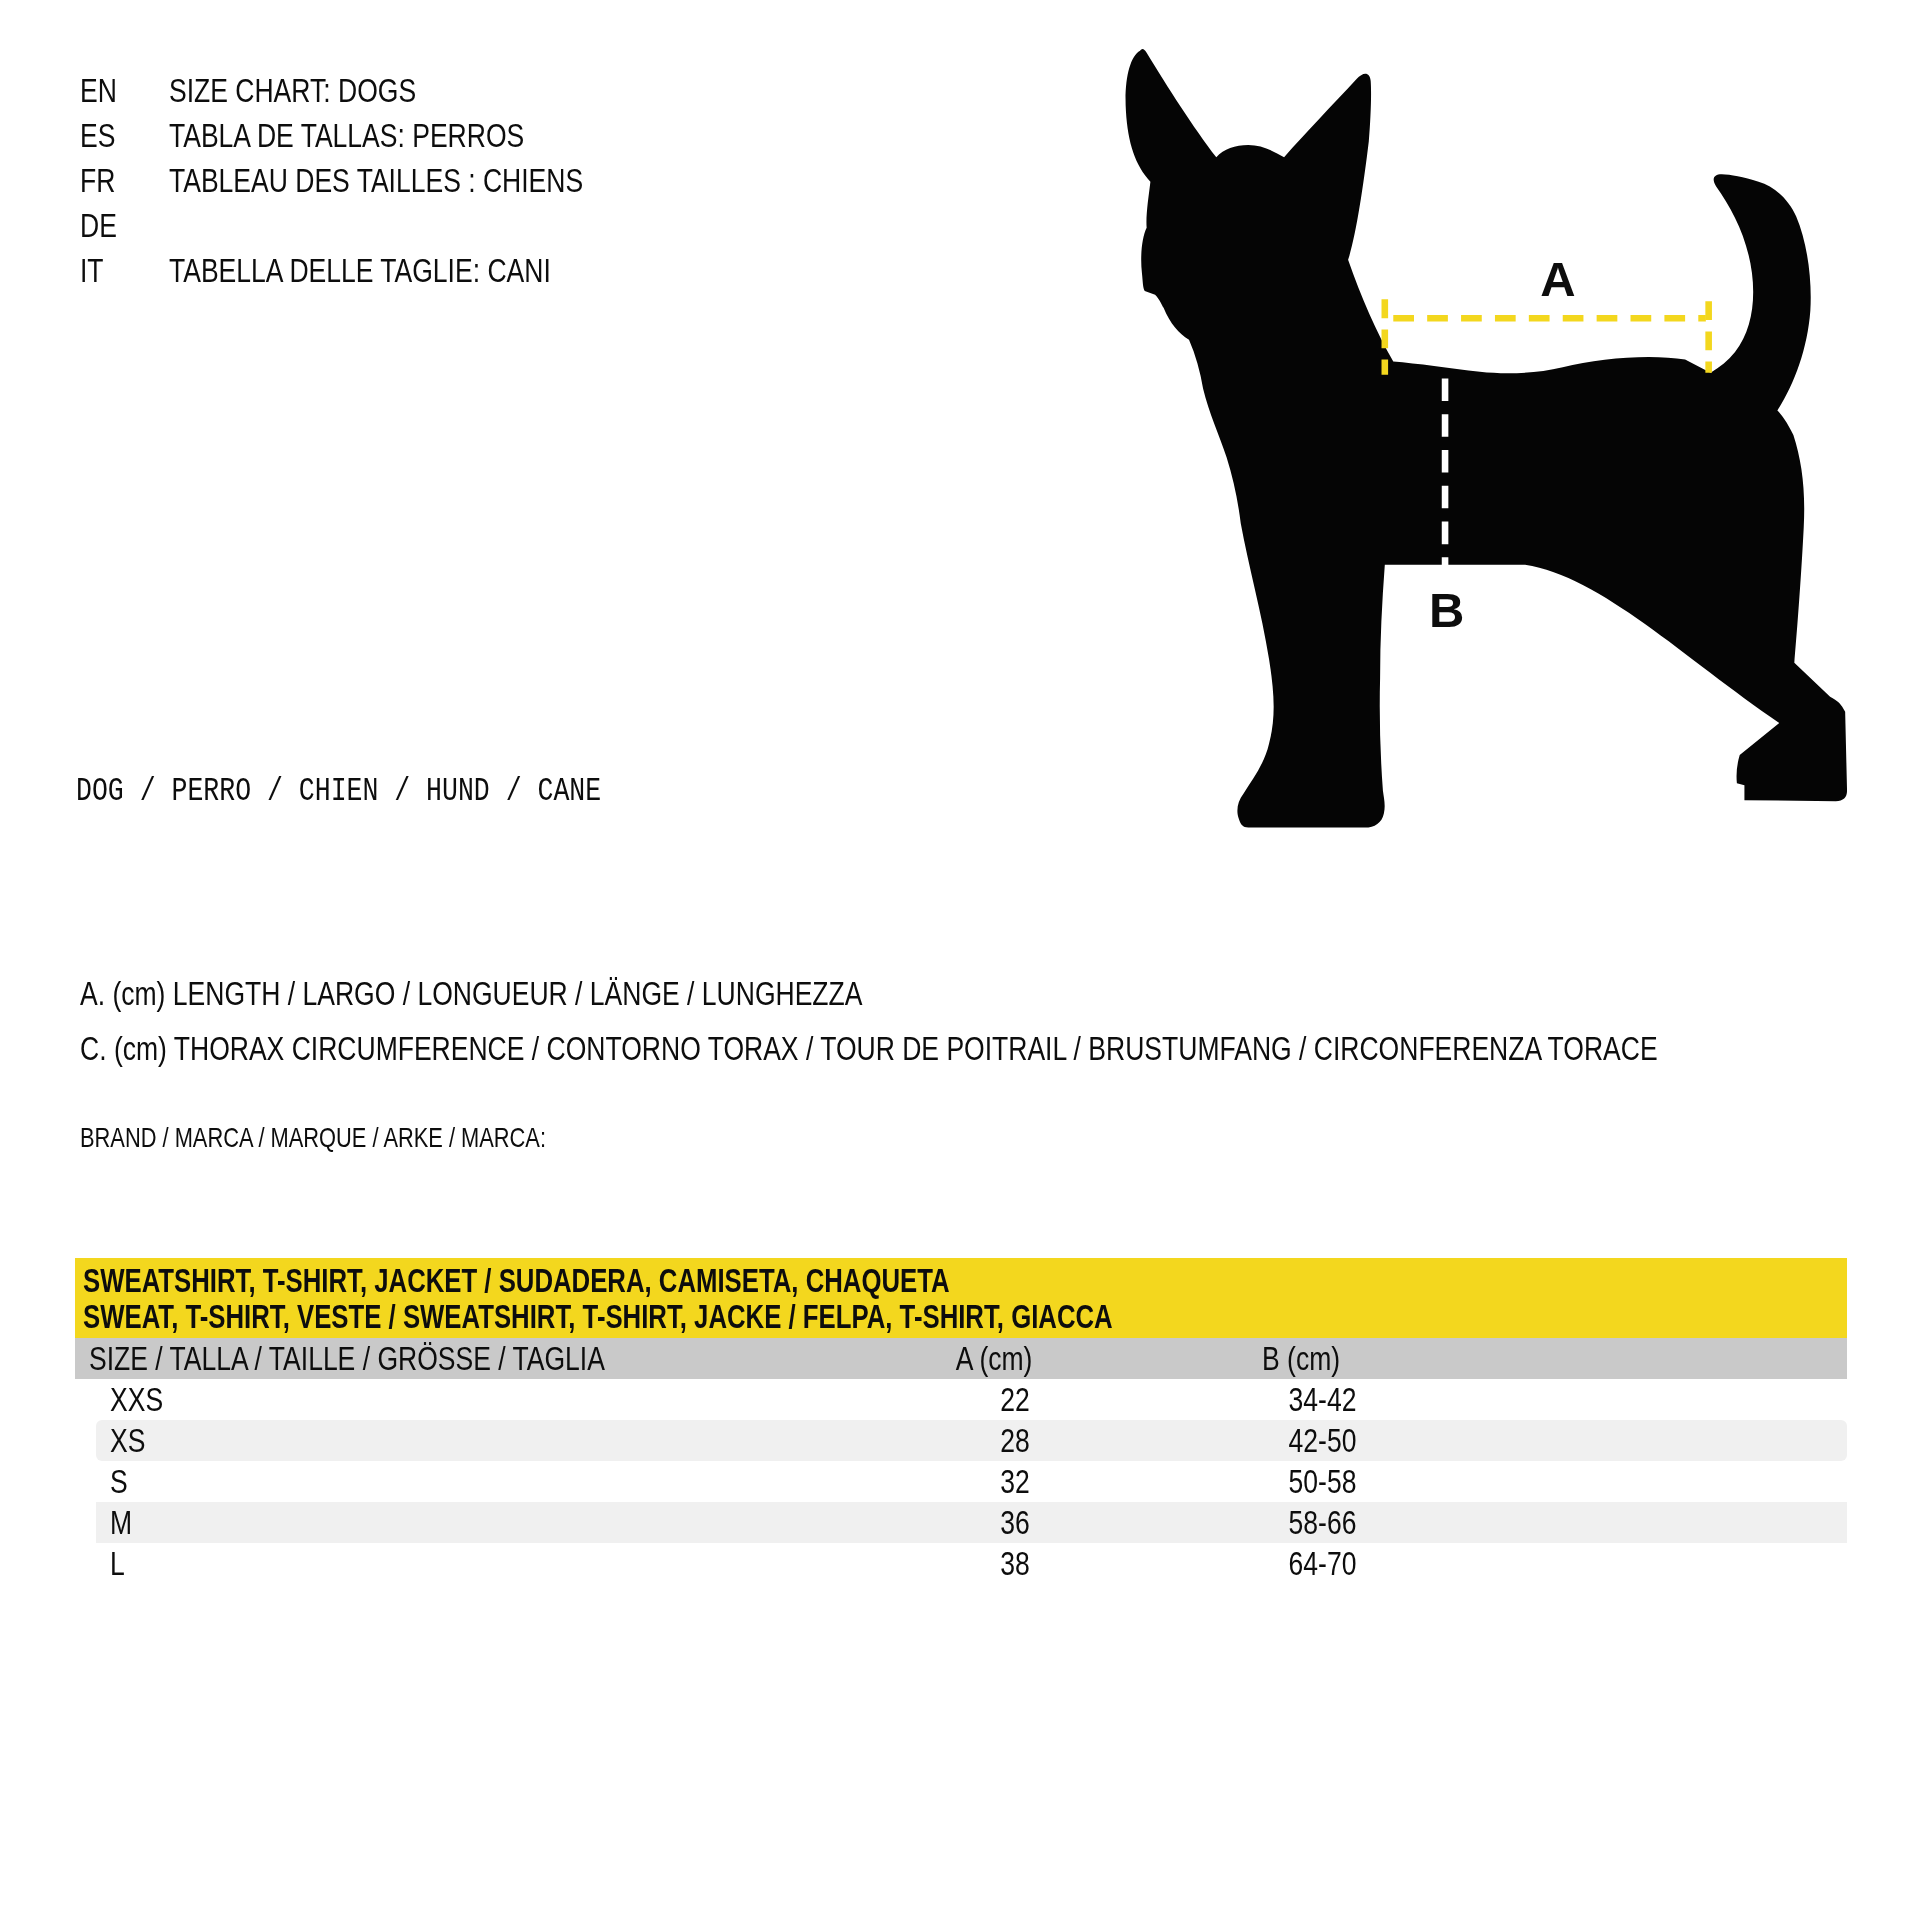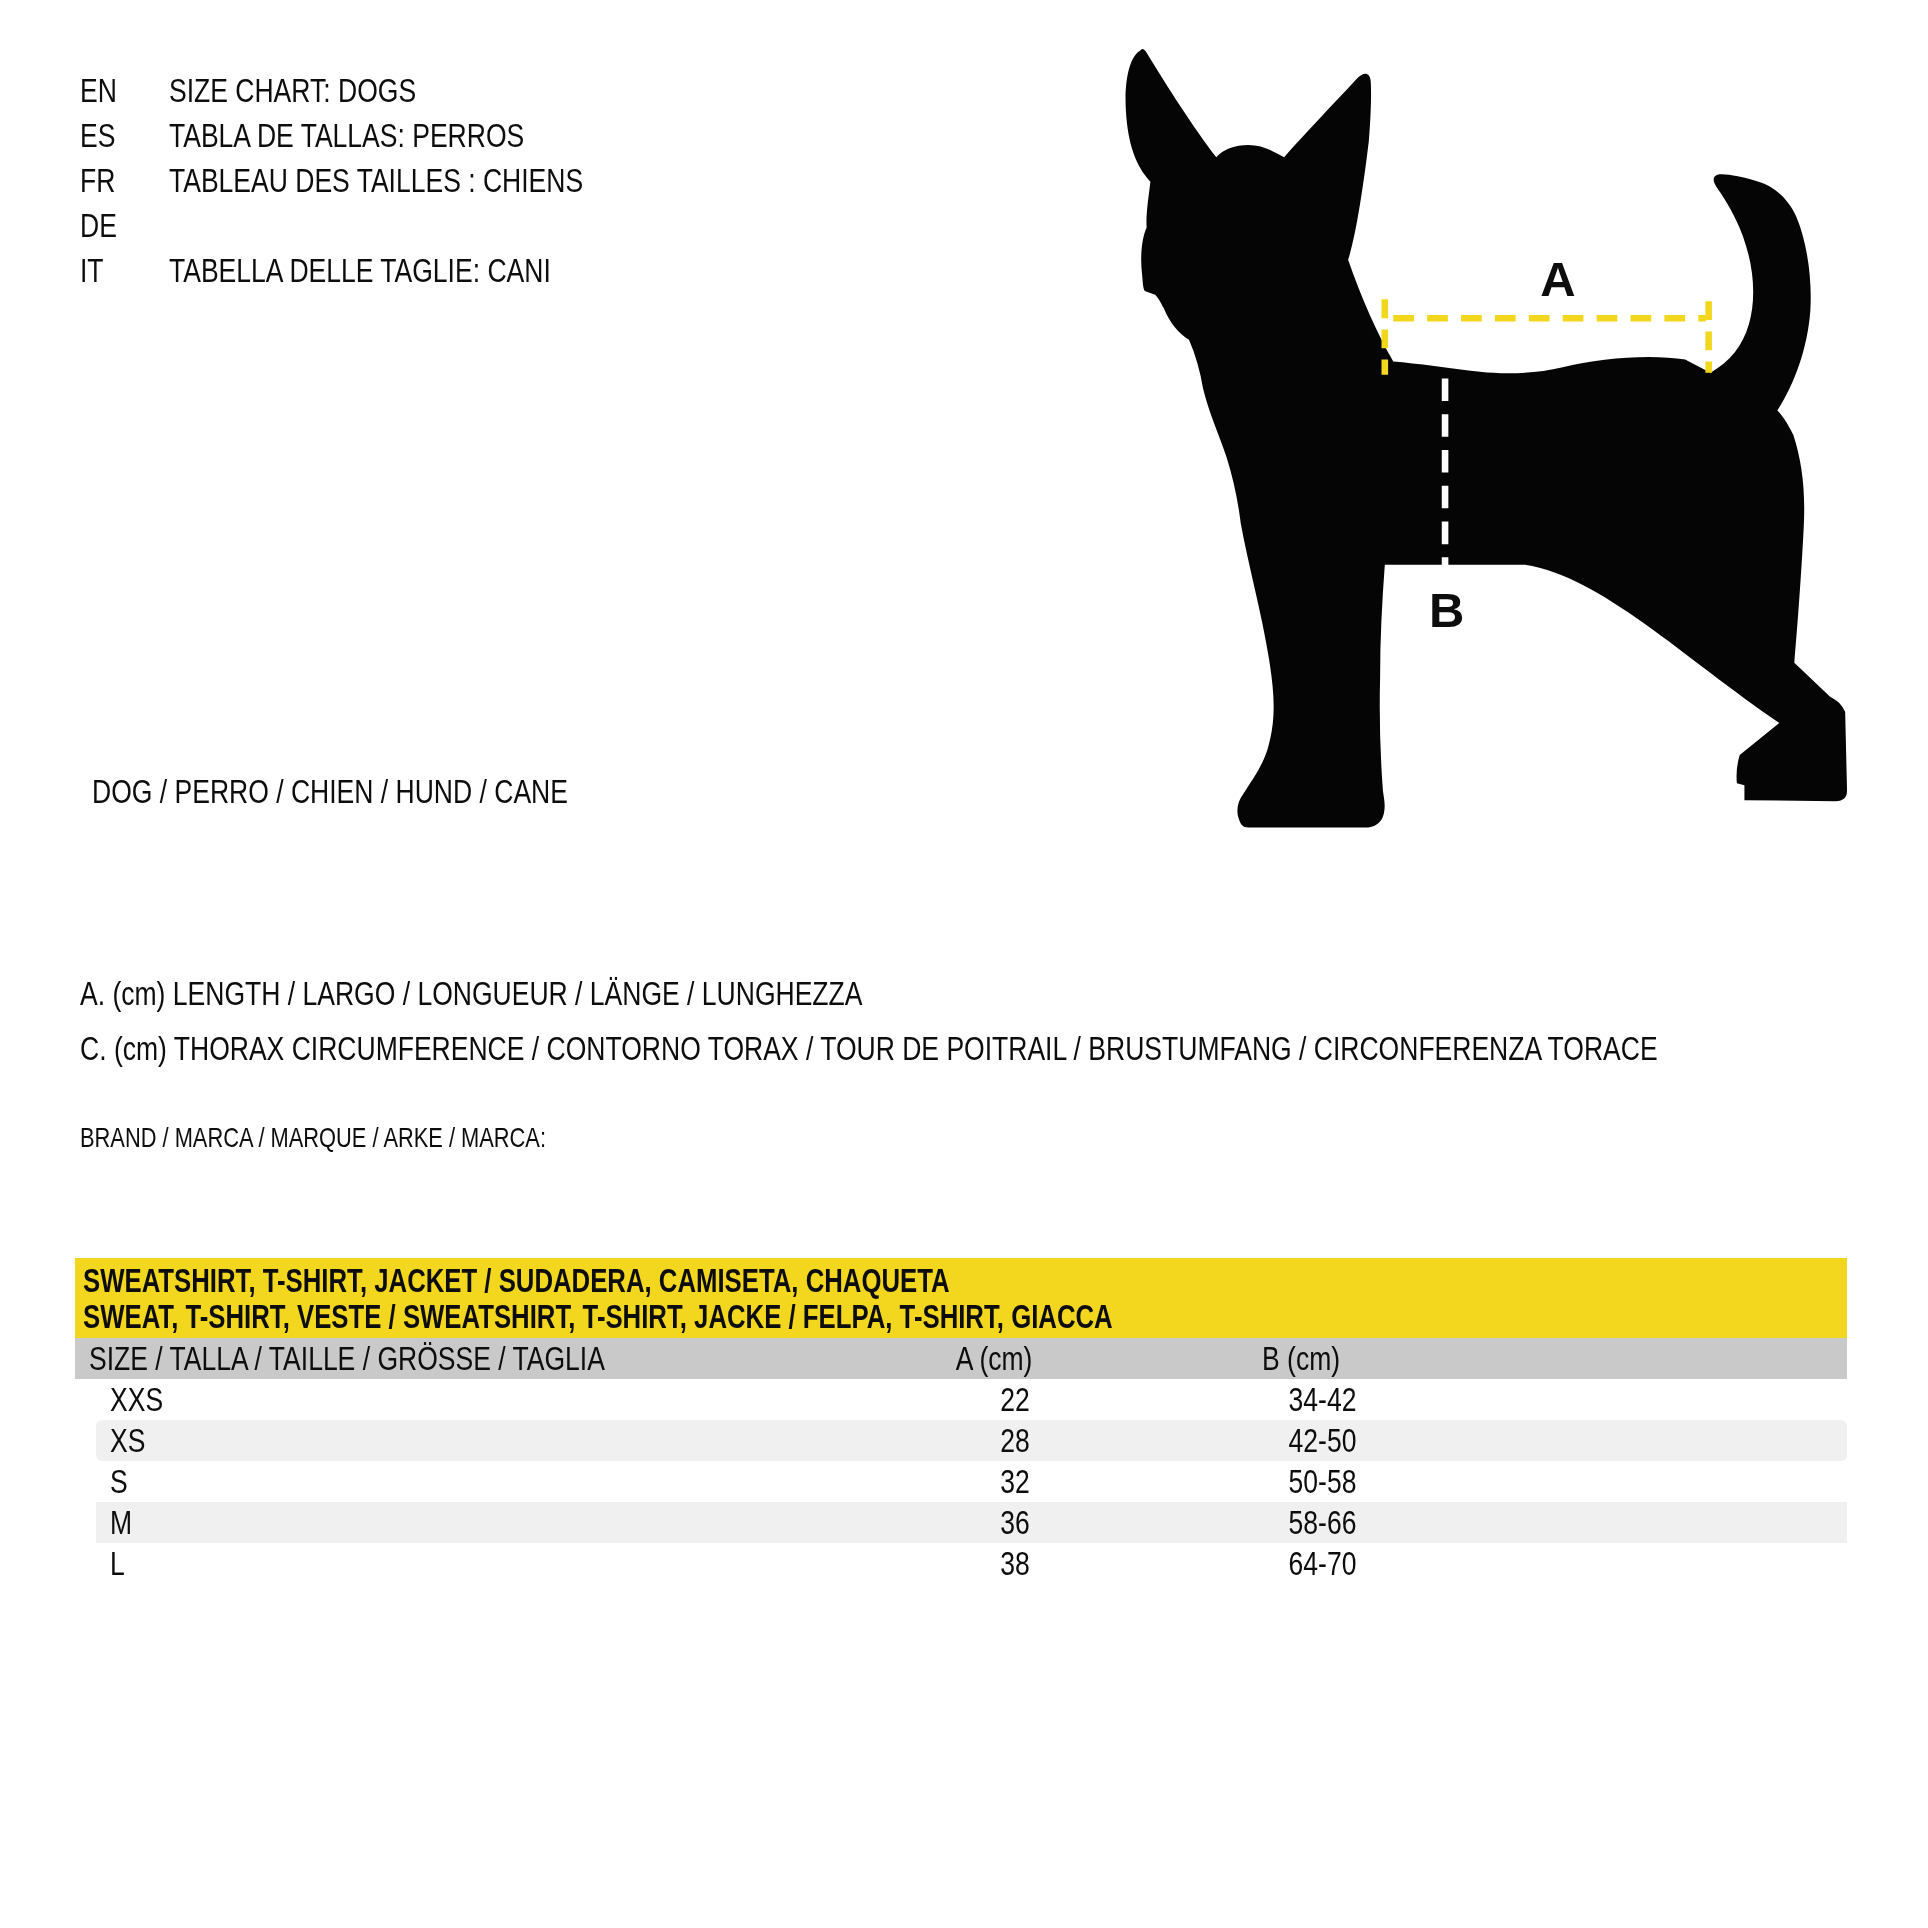--- a/index.html
+++ b/index.html
@@ -15,21 +15,21 @@
 
   
   .cx { display: inline-block; transform: scaleX(0.78); transform-origin: 0 50%; white-space: nowrap; }
   .cx.c { transform-origin: 50% 50%; }
 
   
   .langs { position: absolute; left: 80px; top: 68px; font-size: 34px; }
   .lang-row { display: grid; grid-template-columns: 89px auto; height: 45px; align-items: center; }
 
   
-  .dog-label { position: absolute; left: 92px; top: 772px; font-size: 34px; }
+  .dog-label { position: absolute; left: 76px; top: 772px; font-size: 34px; font-family: Liberation Mono, monospace; }
 
   
   .legend { position: absolute; left: 80px; top: 966px; font-size: 34px; }
   .legend .line { height: 55px; display: flex; align-items: center; }
 
   
   .brand { position: absolute; left: 80px; top: 1122px; font-size: 28px; }
 
   
   .size-table { position: absolute; left: 75px; top: 1258px; width: 1772px; }

